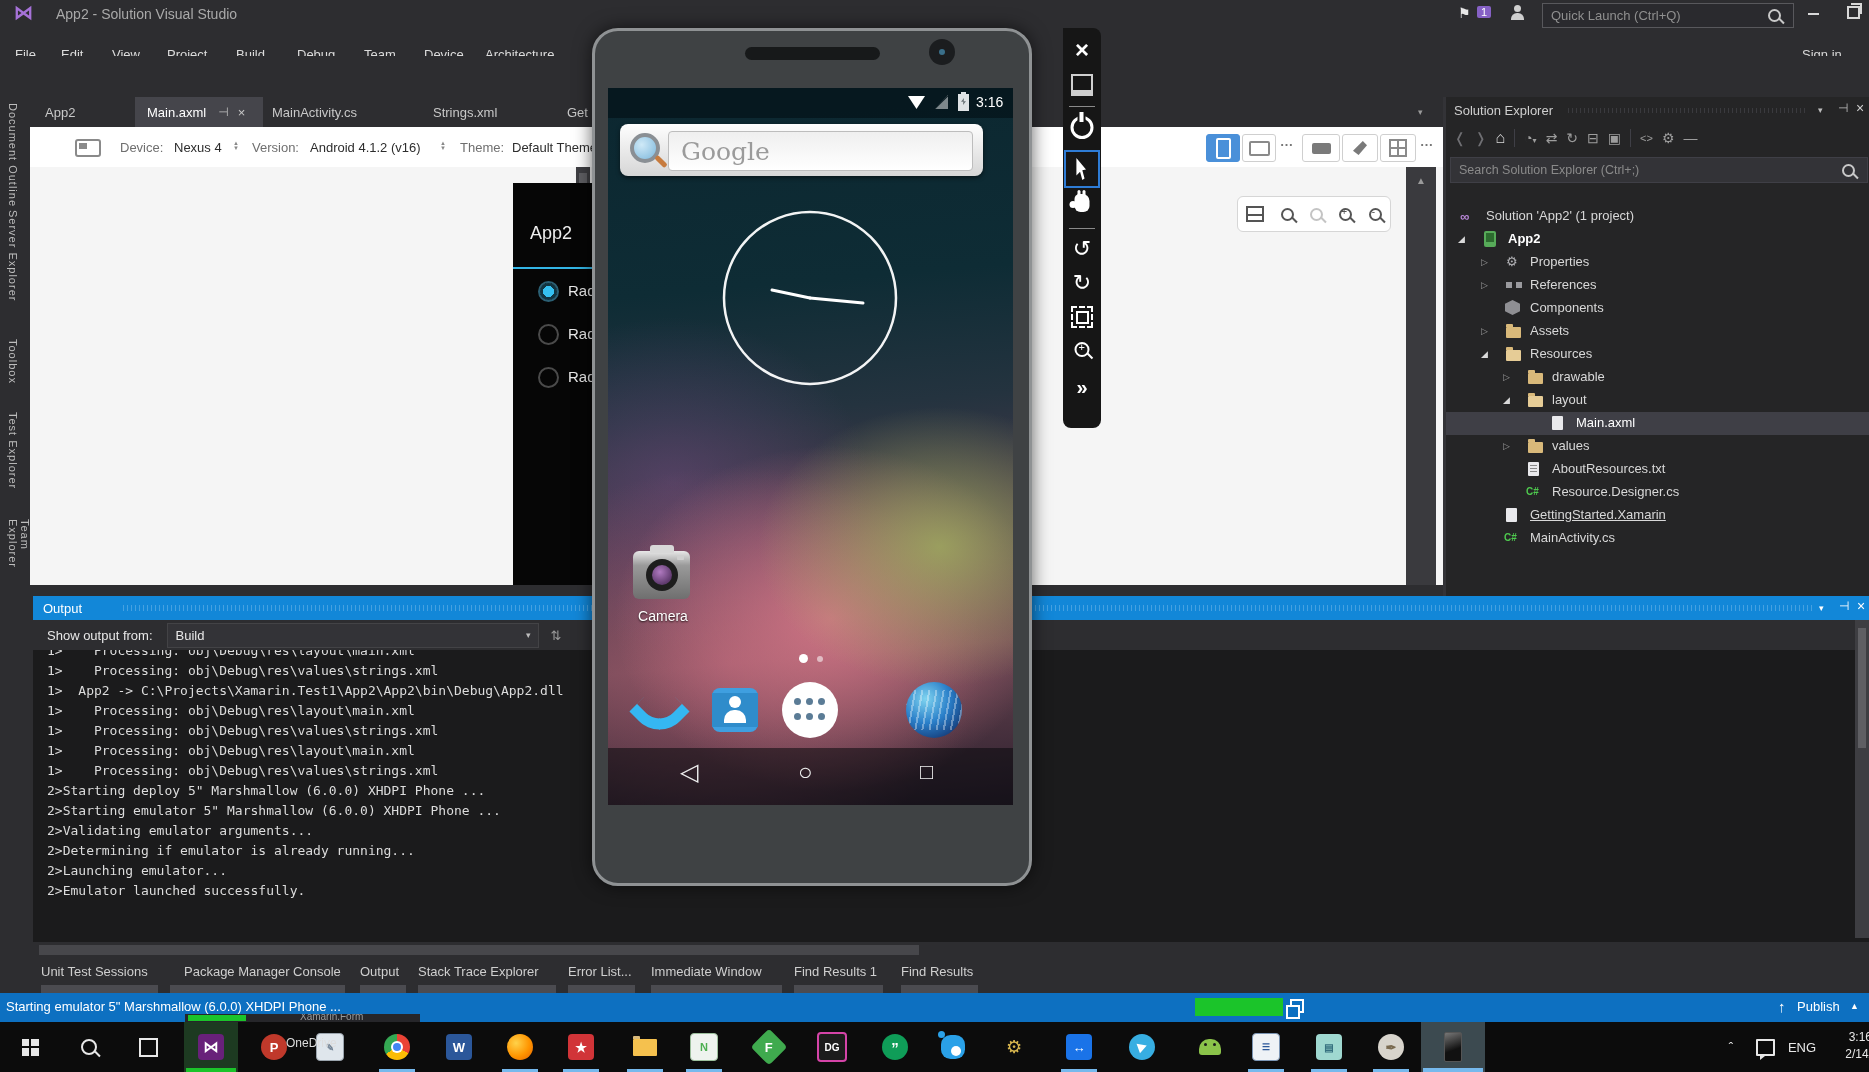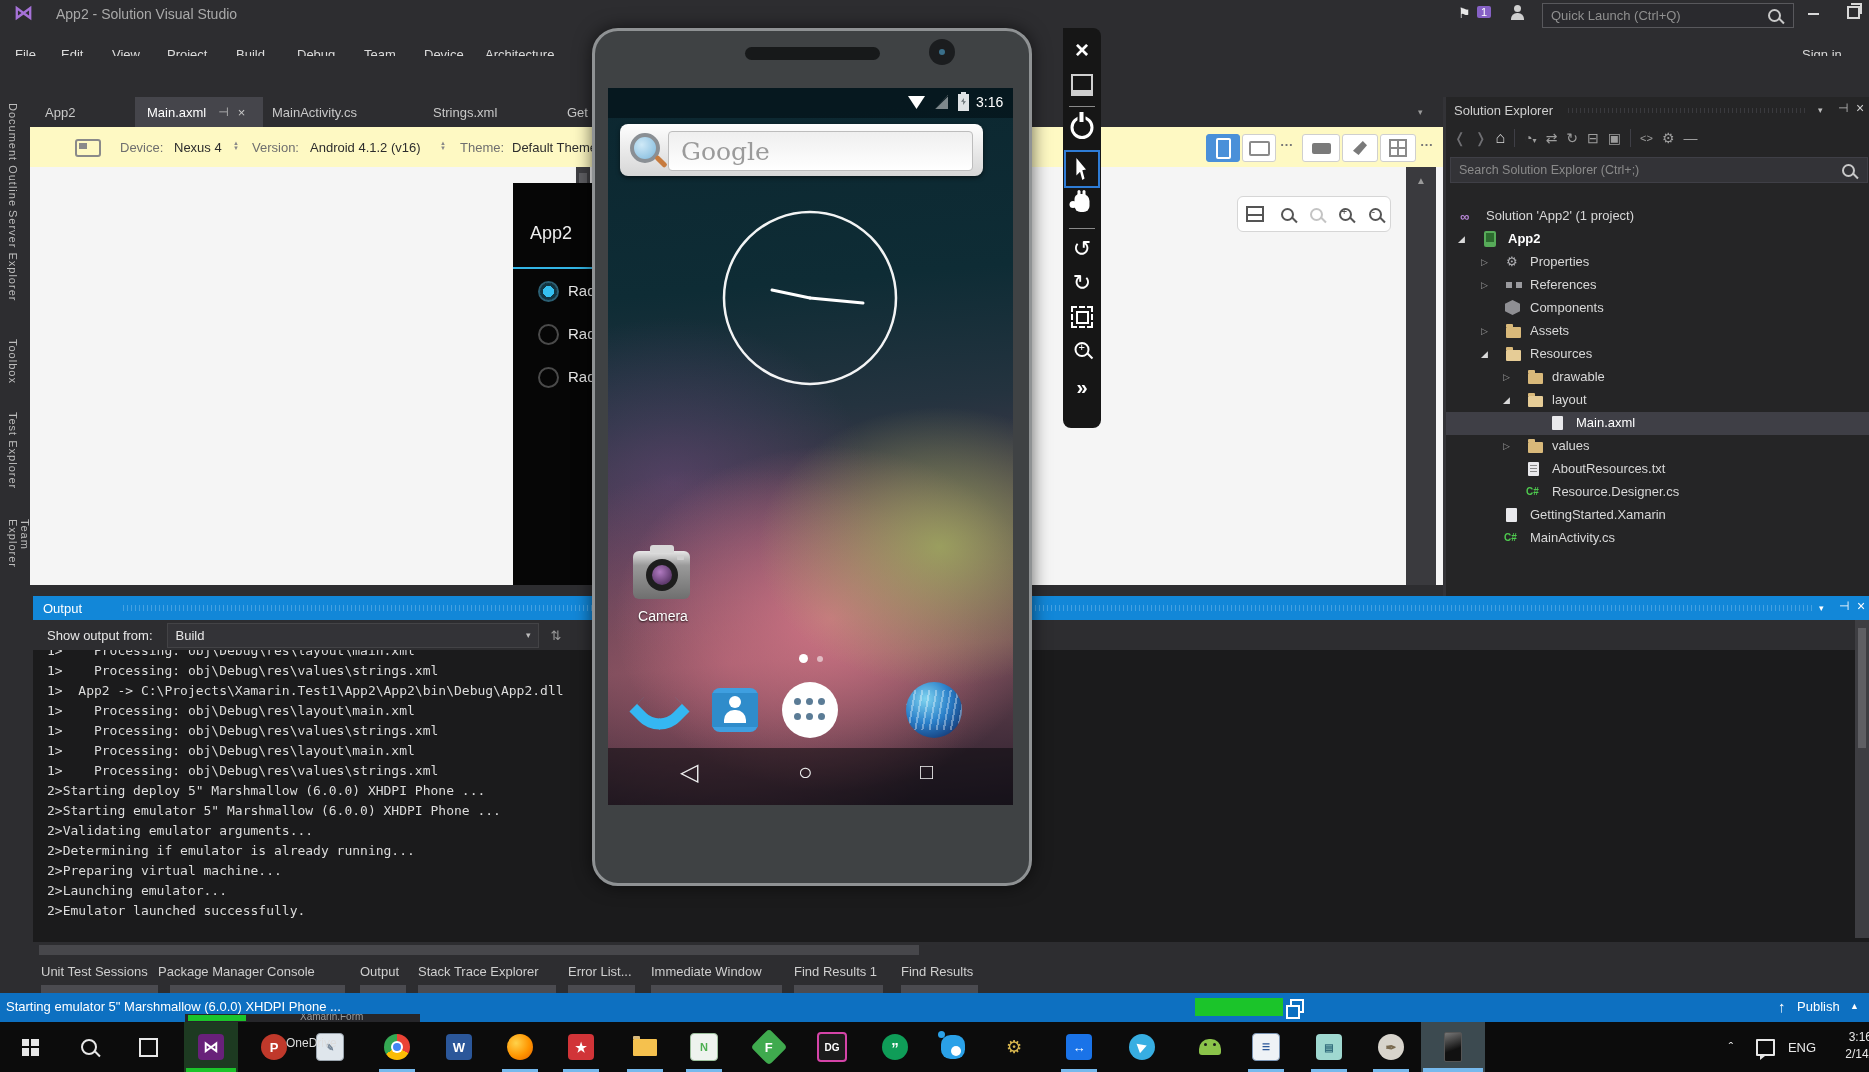--- a/index.html
+++ b/index.html
@@ -187,21 +187,21 @@
       </span>
     <span class="tab" style="left:403px;">
         <span>Strings.xml</span>
       </span>
     <span class="tab" style="left:537px;width:28px;overflow:hidden;align-items:center;">
         <span>Get</span>
       </span>
     <span class="abs" style="left:1388px;top:10px;font-size:9px;color:#9a9a9a;">▾</span>
   </div>
 
-  <div class="abs" style="left:30px;top:127px;width:1413px;height:40px;background:#fef9c3;border-bottom:6px solid #be185d;">
+  <div class="abs" style="left:30px;top:127px;width:1413px;height:40px;background:#ffffff;border-bottom:6px solid #be185d;">
     <span class="abs" style="left:45px;top:12px;width:22px;height:14px;border:2px solid #8a8a8a;border-radius:3px;">
         <span class="abs" style="left:2px;top:2px;width:8px;height:6px;background:#8a8a8a;"></span>
       </span>
     <span class="abs dlab" style="left:90px;top:13px;">Device:</span>
     <span class="abs dval" style="left:144px;top:13px;">Nexus 4</span>
     <span class="abs spin" style="left:203px;top:14px;">
         <span>▲</span>
         <span>▼</span>
       </span>
     <span class="abs dlab" style="left:222px;top:13px;">Version:</span>
@@ -291,21 +291,20 @@
       <div class="ll">1&gt;    Processing: obj\Debug\res\values\strings.xml</div>
       <div class="ll">1&gt;  App2 -&gt; C:\Projects\Xamarin.Test1\App2\App2\bin\Debug\App2.dll</div>
       <div class="ll">1&gt;    Processing: obj\Debug\res\layout\main.xml</div>
       <div class="ll">1&gt;    Processing: obj\Debug\res\values\strings.xml</div>
       <div class="ll">1&gt;    Processing: obj\Debug\res\layout\main.xml</div>
       <div class="ll">1&gt;    Processing: obj\Debug\res\values\strings.xml</div>
       <div class="ll">2&gt;Starting deploy 5" Marshmallow (6.0.0) XHDPI Phone ...</div>
       <div class="ll">2&gt;Starting emulator 5" Marshmallow (6.0.0) XHDPI Phone ...</div>
       <div class="ll">2&gt;Validating emulator arguments...</div>
       <div class="ll">2&gt;Determining if emulator is already running...</div>
-      <div class="ll">2&gt;Preparing virtual machine...</div>
       <div class="ll">2&gt;Launching emulator...</div>
       <div class="ll">2&gt;Emulator launched successfully.</div>
     </div>
     <div class="abs" style="left:1822px;top:24px;width:14px;height:318px;background:#3e3e42;">
       <span class="abs" style="left:3px;top:8px;width:8px;height:120px;background:#5f5f63;"></span>
     </div>
     <div class="abs" style="left:0;top:346px;width:1836px;height:16px;background:#2d2d30;">
       <span class="abs" style="left:6px;top:3px;width:880px;height:10px;background:#47474b;"></span>
     </div>
   </div>
@@ -395,32 +394,32 @@
     <div class="trow" style="top:361px;">
       <span class="abs filedoc txt" style="left:82px;top:4px;"></span>
       <span class="lbl" style="left:106px;">AboutResources.txt</span>
     </div>
     <div class="trow" style="top:384px;">
       <span class="abs cs" style="left:80px;top:5px;">C#</span>
       <span class="lbl" style="left:106px;">Resource.Designer.cs</span>
     </div>
     <div class="trow" style="top:407px;">
       <span class="abs filedoc" style="left:60px;top:4px;"></span>
-      <span class="lbl" style="left:84px;">GettingStarted.Xamarin</span>
+      <span class="lbl" style="left:84px;text-decoration:underline;">GettingStarted.Xamarin</span>
     </div>
     <div class="trow" style="top:430px;">
       <span class="abs cs" style="left:58px;top:5px;">C#</span>
       <span class="lbl" style="left:84px;">MainActivity.cs</span>
     </div>
   </div>
 
   <div class="abs" style="left:0;top:958px;width:1869px;height:35px;background:#2d2d30;">
     <span class="bt" style="left:41px;">Unit Test Sessions</span>
       <span class="bts" style="left:41px;width:117px;"></span>
-    <span class="bt" style="left:158px;text-align:right;">Package Manager Console</span>
+    <span class="bt" style="left:184px;text-align:right;">Package Manager Console</span>
       <span class="bts" style="left:170px;width:175px;"></span>
     <span class="bt" style="left:360px;">Output</span>
       <span class="bts" style="left:360px;width:46px;"></span>
     <span class="bt" style="left:418px;">Stack Trace Explorer</span>
       <span class="bts" style="left:418px;width:138px;"></span>
     <span class="bt" style="left:568px;">Error List...</span>
       <span class="bts" style="left:568px;width:67px;"></span>
     <span class="bt" style="left:651px;">Immediate Window</span>
       <span class="bts" style="left:651px;width:131px;"></span>
     <span class="bt" style="left:794px;">Find Results 1</span>

